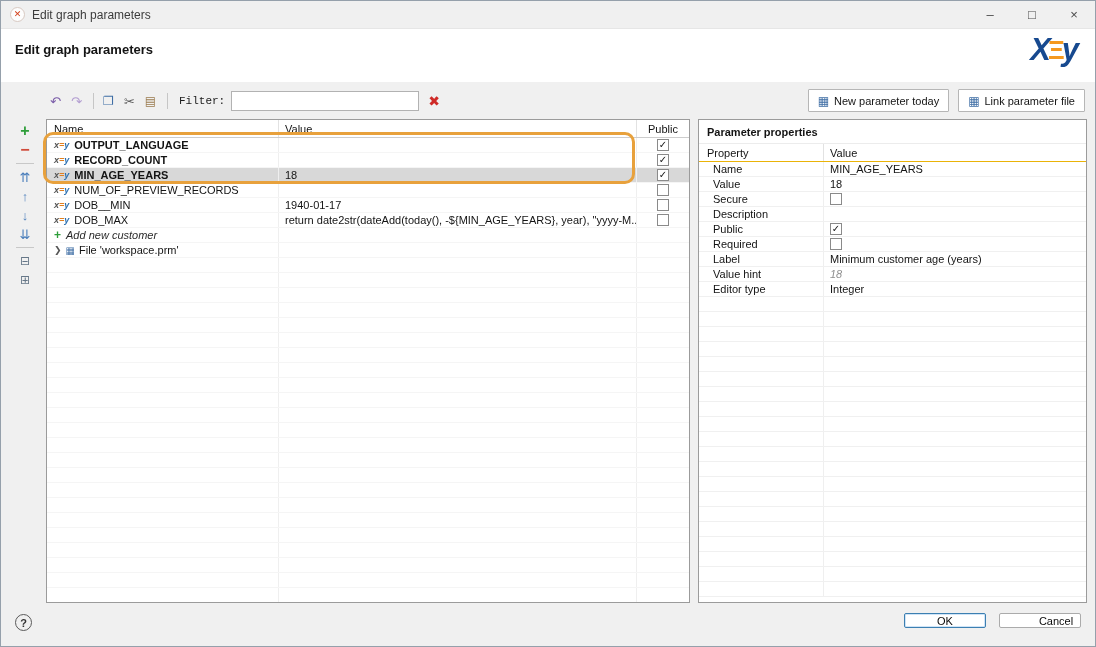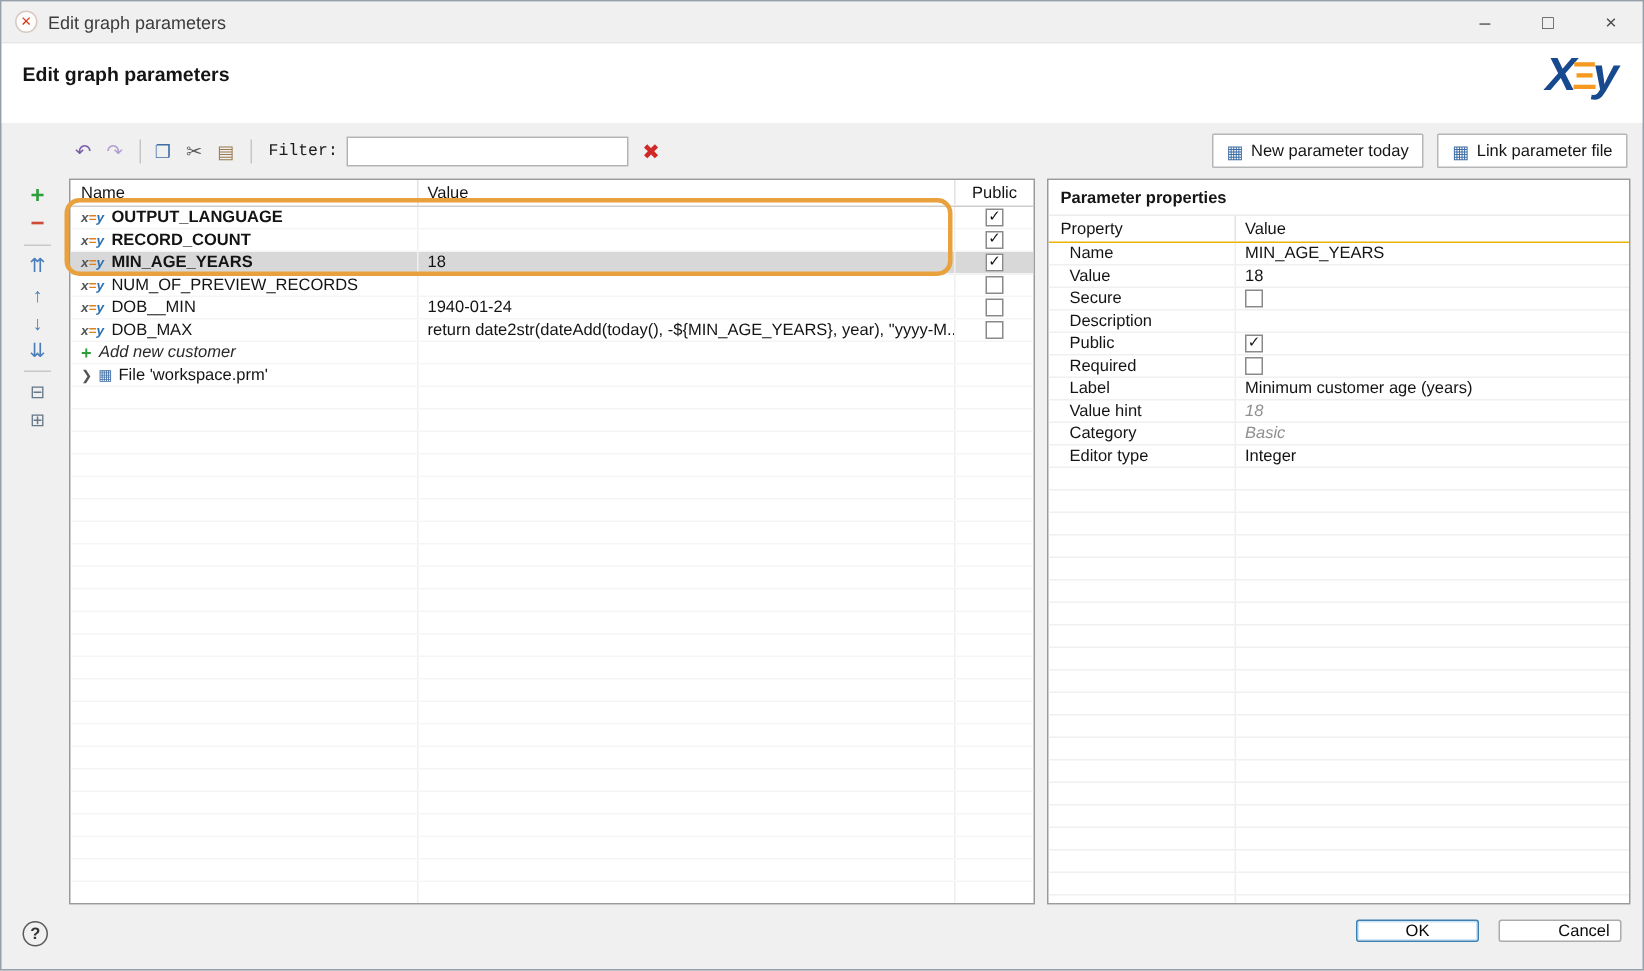--- a/index.html
+++ b/index.html
@@ -219,21 +219,21 @@
         </div>
         <div class="prow">
           <div class="cell c-name">
             <span class="picon">
               <i class="px">x</i>
               <i class="pe">=</i>
               <i class="py">y</i>
             </span>
             <span class="pname">DOB__MIN</span>
           </div>
-          <div class="cell c-value">1940-01-24</div>
+          <div class="cell c-value">1940-01-17</div>
           <div class="cell c-public">
             <span class="checkbox"></span>
           </div>
         </div>
         <div class="prow">
           <div class="cell c-name">
             <span class="picon">
               <i class="px">x</i>
               <i class="pe">=</i>
               <i class="py">y</i>
@@ -423,24 +423,20 @@
         </div>
         <div class="vrow">
           <div class="pcell">Label</div>
           <div class="vcell">Minimum customer age (years)</div>
         </div>
         <div class="vrow">
           <div class="pcell">Value hint</div>
           <div class="vcell hint">18</div>
         </div>
         <div class="vrow">
-          <div class="pcell">Category</div>
-          <div class="vcell hint">Basic</div>
-        </div>
-        <div class="vrow">
           <div class="pcell">Editor type</div>
           <div class="vcell">Integer</div>
         </div>
       </div>
     <div>
         <div class="vrow">
           <div class="pcell"></div>
           <div class="vcell"></div>
         </div>
         <div class="vrow">

